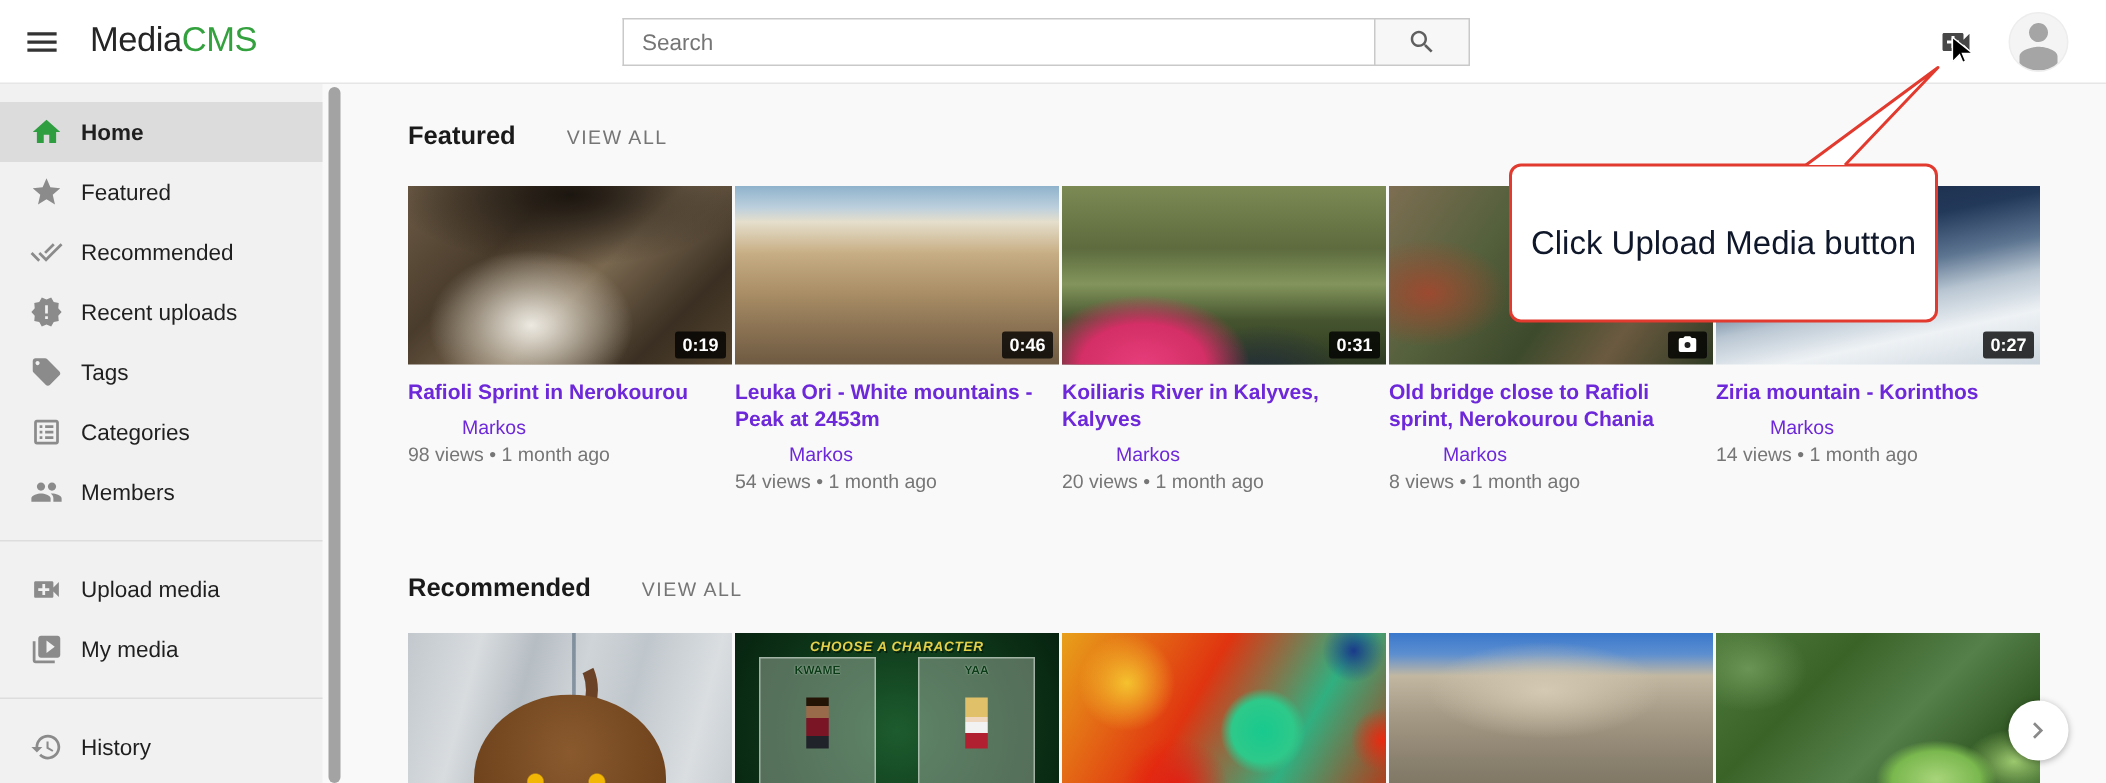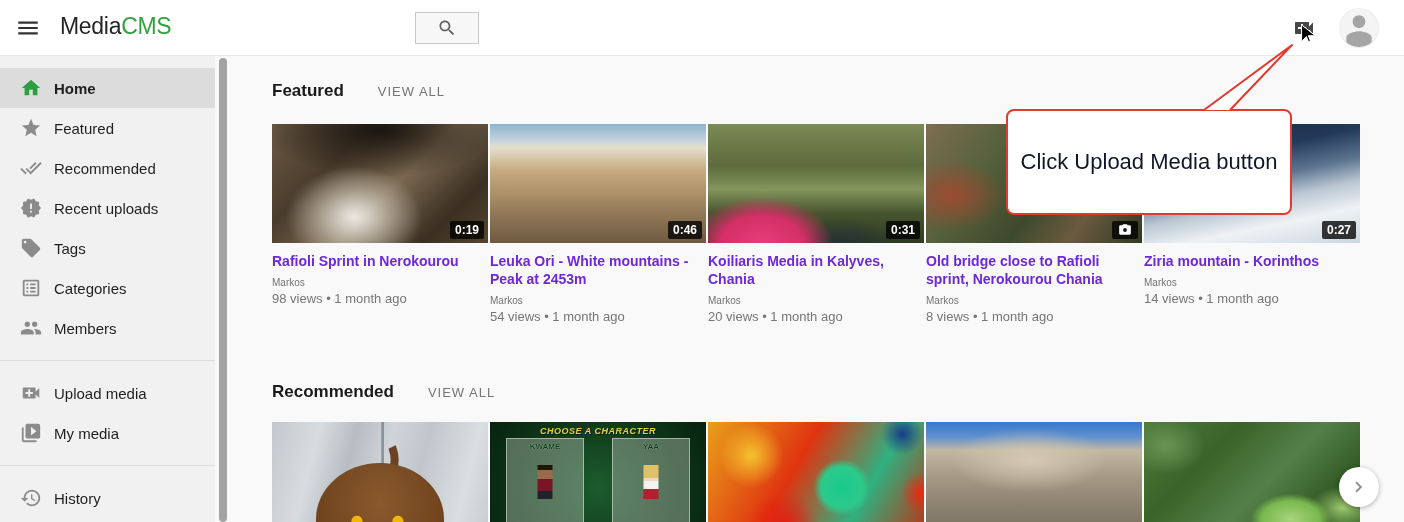--- a/index.html
+++ b/index.html
@@ -33,21 +33,21 @@
   
   .section-head { position:absolute; display:flex; align-items:baseline; z-index:5; }
   .section-title { font-size:17px; font-weight:bold; color:#1a1a1a; }
   .view-all { margin-left:34px; font-size:13px; color:#757575; letter-spacing:1px; cursor:pointer; }
   .cards-row { position:absolute; display:flex; gap:2px; z-index:4; }
   .card { width:216px; }
   .thumb { position:relative; width:216px; height:119px; cursor:pointer; overflow:hidden; }
   .badge { position:absolute; right:4px; bottom:4px; background:rgba(0,0,0,.78); color:#fff; font-size:12px; font-weight:bold; padding:1px 5px; border-radius:2px; line-height:16px; }
   .badge-cam { display:flex; align-items:center; justify-content:center; width:26px; height:18px; padding:0; }
   .card-title { margin-top:9px; font-size:14px; font-weight:bold; color:#6d28d9; line-height:18px; cursor:pointer; }
-  .card-author { margin-top:7px; font-size:10px; color:#737373; cursor:pointer; }
+  .card-author { margin-top:7px; font-size:13px; color:#6d28d9; cursor:pointer;margin-left:36px; }
   .card-meta { margin-top:3px; font-size:13px; color:#767676; }
 
   
   .thumb-f1 { background:
     radial-gradient(ellipse 45% 60% at 38% 78%, rgba(250,248,242,.9), rgba(226,220,206,.45) 40%, transparent 70%),
     radial-gradient(ellipse 75% 55% at 50% 5%, #1c1610, transparent 72%),
     linear-gradient(135deg,#6b5a45 0%,#4a3c2c 30%,#7a6850 55%,#3a2f22 80%,#55452f 100%); }
   .thumb-f2 { background:
     linear-gradient(to bottom,#8fb3cc 0%,#bccfdd 12%,#e5dfcc 20%,#c7ad83 38%,#a98e66 60%,#8d7454 78%,#6e5a42 100%); }
   .thumb-f3 { background:
@@ -112,20 +112,21 @@
 <div id="stage">
 
   <div class="header">
     <div class="hamburger">
       <svg viewBox="0 0 24 24" width="28" height="26" fill="currentColor">
           <path d="M3 6h18v2H3zM3 11h18v2H3zM3 16h18v2H3z"></path>
         </svg>
     </div>
     <div class="logo"><span>Media</span><span class="cms">CMS</span></div>
     <div class="searchbar">
+      <input type="text" placeholder="Search" style="">
       <div class="search-btn">
         <svg viewBox="0 0 24 24" width="20" height="20" fill="#5f5f5f">
             <path d="M15.5 14h-.79l-.28-.27C15.41 12.59 16 11.11 16 9.5 16 5.91 13.09 3 9.5 3S3 5.91 3 9.5 5.91 16 9.5 16c1.61 0 3.09-.59 4.23-1.57l.27.28v.79l5 4.99L20.49 19l-4.99-5zm-6 0C7.01 14 5 11.99 5 9.5S7.01 5 9.5 5 14 7.01 14 9.5 11.99 14 9.5 14z"></path>
           </svg>
       </div>
     </div>
     <div class="header-upload">
       <svg viewBox="0 0 24 24" width="26" height="24" fill="currentColor">
           <path d="M17 10.5V7c0-.55-.45-1-1-1H4c-.55 0-1 .45-1 1v10c0 .55.45 1 1 1h12c.55 0 1-.45 1-1v-3.5l4 4v-11l-4 4zM14 13h-3v3H9v-3H6v-2h3V8h2v3h3v2z"></path>
         </svg>
@@ -222,21 +223,21 @@
         <span class="badge">0:46</span>
       </div>
       <div class="card-title">Leuka Ori - White mountains - Peak at 2453m</div>
       <div class="card-author">Markos</div>
       <div class="card-meta">54 views • 1 month ago</div>
     </div>
     <div class="card">
       <div class="thumb thumb-f3">
         <span class="badge">0:31</span>
       </div>
-      <div class="card-title">Koiliaris Media in Kalyves, Chania</div>
+      <div class="card-title">Koiliaris River in Kalyves, Kalyves</div>
       <div class="card-author">Markos</div>
       <div class="card-meta">20 views • 1 month ago</div>
     </div>
     <div class="card">
       <div class="thumb thumb-f4">
         <span class="badge badge-cam">
           <svg viewBox="0 0 24 24" width="14" height="14">
               <path fill="#fff" d="M9 2 7.17 4H4a2 2 0 0 0-2 2v12a2 2 0 0 0 2 2h16a2 2 0 0 0 2-2V6a2 2 0 0 0-2-2h-3.17L15 2H9z"></path>
               <circle cx="12" cy="12" r="3.4" fill="#1f1f1f"></circle>
             </svg>

